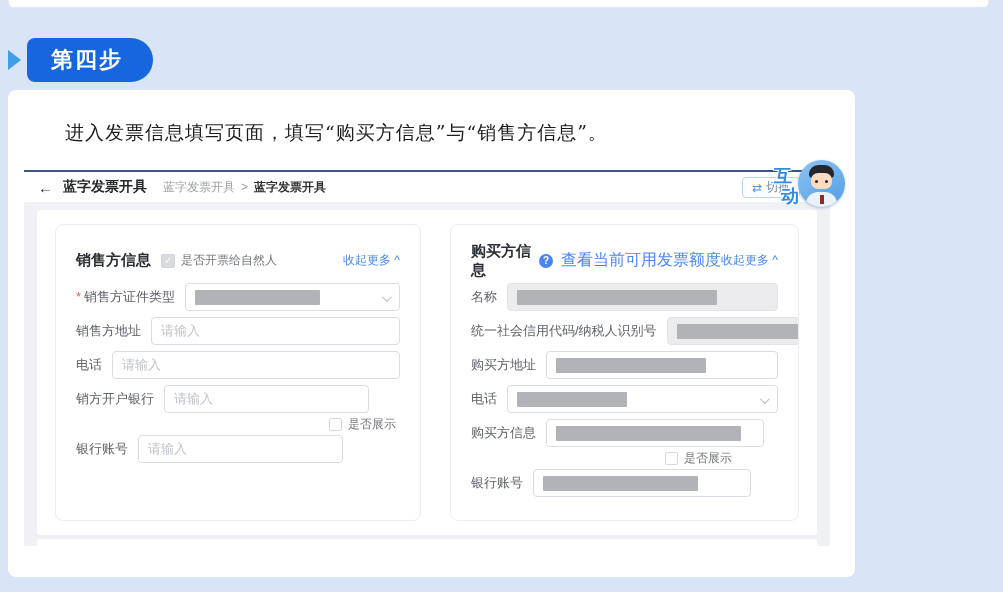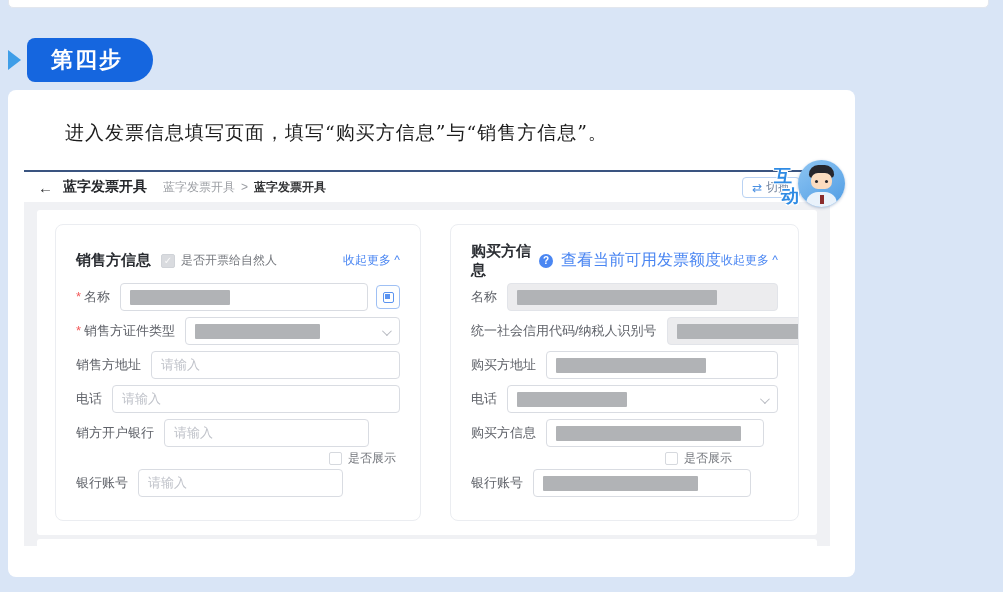--- a/index.html
+++ b/index.html
@@ -131,29 +131,20 @@
         <div class="form-card">
 
           <div class="panel seller">
             <div class="panel-head">
               <span class="panel-title">销售方信息</span>
               <span class="cb disabled-checked" style="margin-left:10px">✓</span>
               <span class="cb-label">是否开票给自然人</span>
               <span class="collapse-link">收起更多 ^</span>
             </div>
 
-            <div class="row">
-              <span class="lbl"><i class="star">*</i><span>名称</span></span>
-              <span class="ctl grow">
-                  <span class="redacted" style="width:100px"></span>
-                </span>
-              <span class="icon-btn">
-                  <span class="sq"></span>
-                </span>
-            </div>
 
             <div class="row">
               <span class="lbl"><i class="star">*</i><span>销售方证件类型</span></span>
               <span class="ctl grow">
                   <span class="redacted" style="width:125px"></span>
                   <span class="chev"></span>
                 </span>
             </div>
 
 

